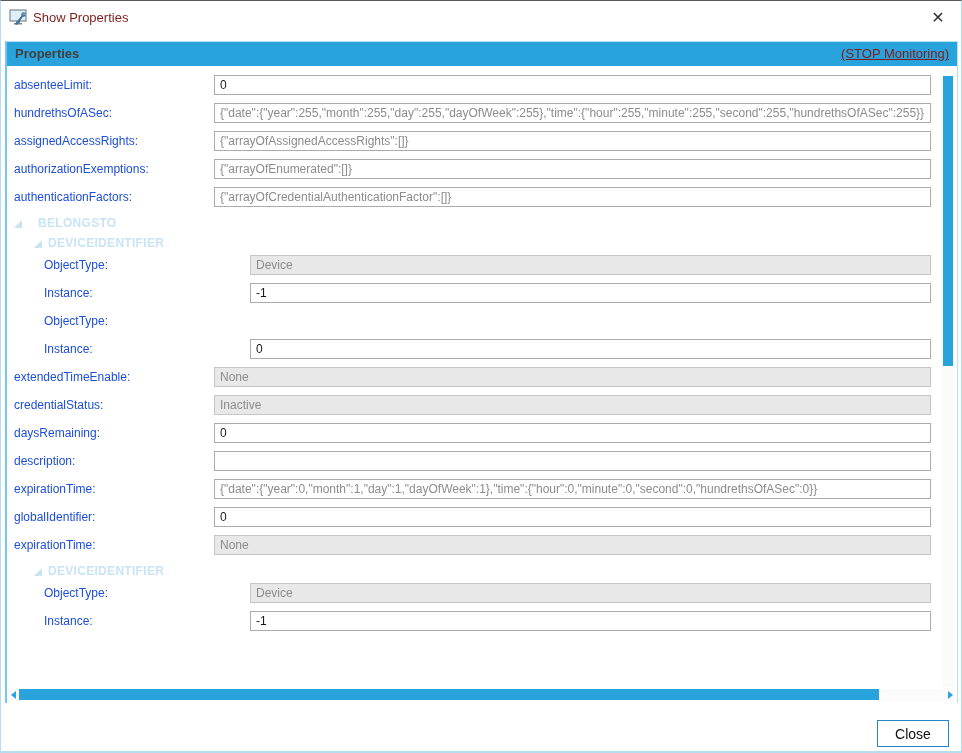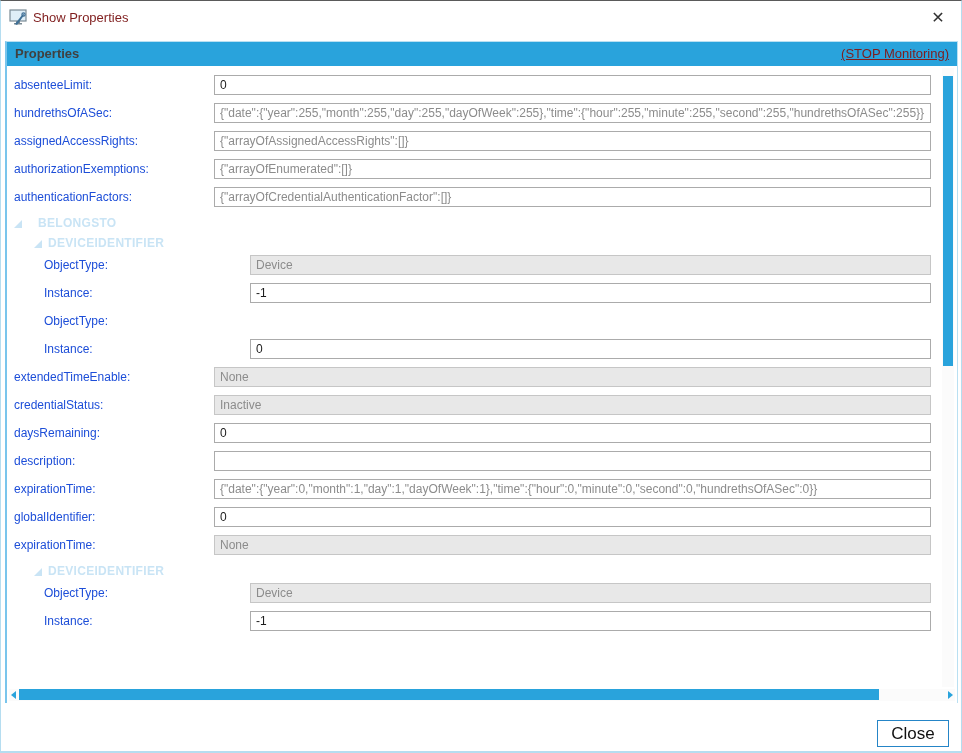--- a/index.html
+++ b/index.html
@@ -54,21 +54,21 @@
   .varrow.down { bottom:-7px; border-top:5px solid #29a3dc; }
   .hscroll { position:absolute; left:2px; right:2px; bottom:2px; height:12px; background:#fbfbfb; }
   .hthumb { position:absolute; left:10px; top:0; width:860px; height:11px; background:#29a3dc; }
   .harrow { position:absolute; top:2px; width:0; height:0;
     border-top:4px solid transparent; border-bottom:4px solid transparent; }
   .harrow.left { left:2px; border-right:5px solid #29a3dc; }
   .harrow.right { right:2px; border-left:5px solid #29a3dc; }
   
   .footer { position:absolute; left:0; right:0; bottom:0; height:48px; background:#fff; }
   .close-btn { position:absolute; right:12px; top:17px; width:72px; height:27px;
-    background:#fff; border:1px solid #2585c7; font-size:17px; color:#111;
+    background:#fff; border:1px solid #2585c7; font-size:14px; color:#111;
     font-family:"Liberation Sans","DejaVu Sans",sans-serif; cursor:pointer; }
 </style>
 </head>
 <body>
 
 <div class="titlebar">
   <svg class="title-icon" viewBox="0 0 20 18">
     <rect x="1" y="1" width="16" height="11" fill="#dfeef7" stroke="#7a8a94" stroke-width="1.2"></rect>
     <rect x="7" y="12" width="4" height="2" fill="#7a8a94"></rect>
     <rect x="5" y="14" width="8" height="1.5" fill="#7a8a94"></rect>

